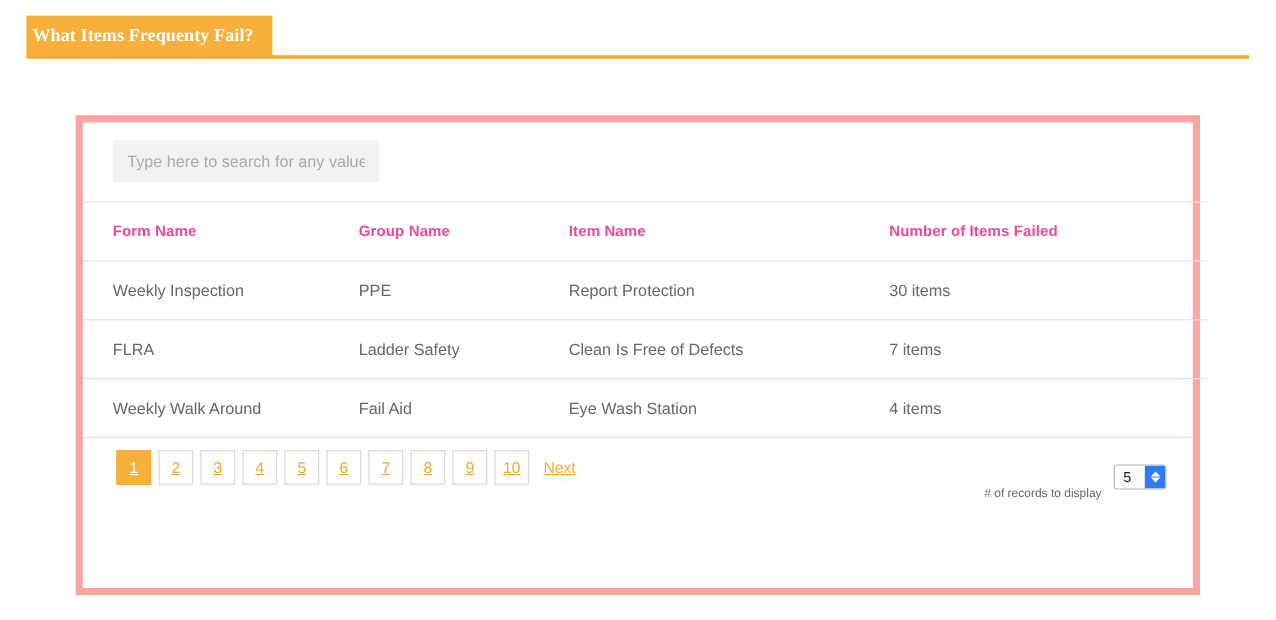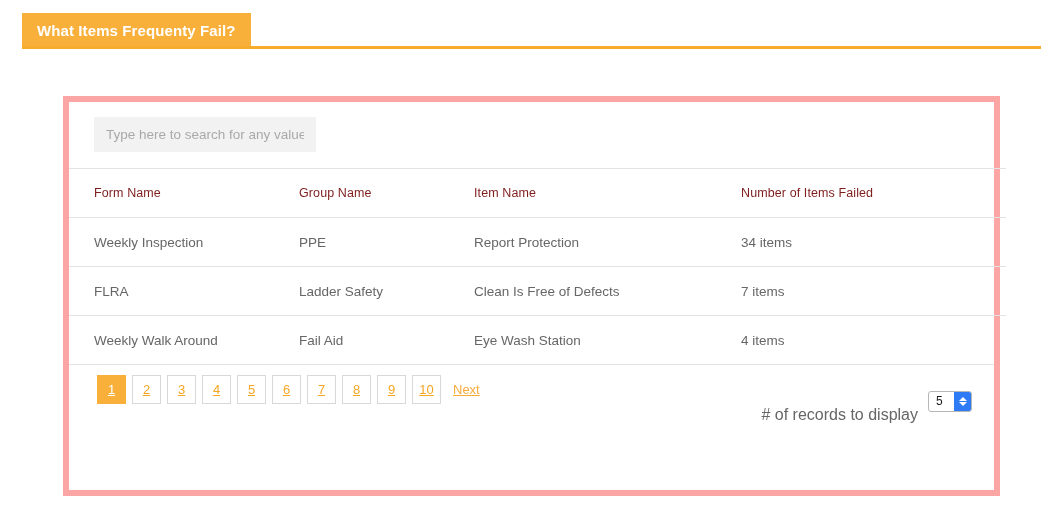--- a/index.html
+++ b/index.html
@@ -30,23 +30,24 @@
     left: 22px;
     top: 13px;
     height: 35px;
     background: #f9b03a;
     color: #ffffff;
     font-size: 15px;
     font-weight: bold;
     letter-spacing: 0.1px;
     display: flex;
     align-items: center;
-    padding: 0 16px 0 15px;
+    padding: 0 16px 0 5px;
     box-sizing: border-box;
     white-space: nowrap;
+    font-family: Liberation Serif, serif;
   }
   .header-rule {
     position: absolute;
     left: 22px;
     top: 46px;
     width: 1019px;
     height: 3px;
     background: #f7ac2e;
   }
 
@@ -96,22 +97,22 @@
   table.data-table th,
   table.data-table td {
     text-align: left;
     padding: 0;
     vertical-align: middle;
     border-top: 1px solid #e3e3e3;
   }
   table.data-table thead th {
     height: 48px;
     font-size: 12.5px;
-    font-weight: normal;
-    color: #7f1d1d;
+    font-weight: bold;
+    color: #ec4899;
     letter-spacing: 0.1px;
   }
   table.data-table tbody td {
     height: 48px;
     font-size: 13.5px;
     font-weight: normal;
     color: #666666;
   }
   .col-1 { width: 230px; padding-left: 25px !important; box-sizing: border-box; }
   .col-2 { width: 175px; }
@@ -163,21 +164,21 @@
   }
   .records {
     position: absolute;
     right: 22px;
     top: 13px;
     display: flex;
     align-items: center;
     gap: 10px;
   }
   .records-label {
-    font-size: 16px;
+    font-size: 10px;
     color: #666666;
     margin-top: 28px;
   }
   .mac-select {
     position: relative;
     width: 44px;
     height: 21px;
     border: 1px solid #b6b6b6;
     border-radius: 3px;
     background: #ffffff;
@@ -235,21 +236,21 @@
         <th class="col-2">Group Name</th>
         <th class="col-3">Item Name</th>
         <th class="col-4">Number of Items Failed</th>
       </tr>
     </thead>
     <tbody>
       <tr>
         <td class="col-1">Weekly Inspection</td>
         <td class="col-2">PPE</td>
         <td class="col-3">Report Protection</td>
-        <td class="col-4">34 items</td>
+        <td class="col-4">30 items</td>
       </tr>
       <tr>
         <td class="col-1">FLRA</td>
         <td class="col-2">Ladder Safety</td>
         <td class="col-3">Clean Is Free of Defects</td>
         <td class="col-4">7 items</td>
       </tr>
       <tr>
         <td class="col-1">Weekly Walk Around</td>
         <td class="col-2">Fail Aid</td>

